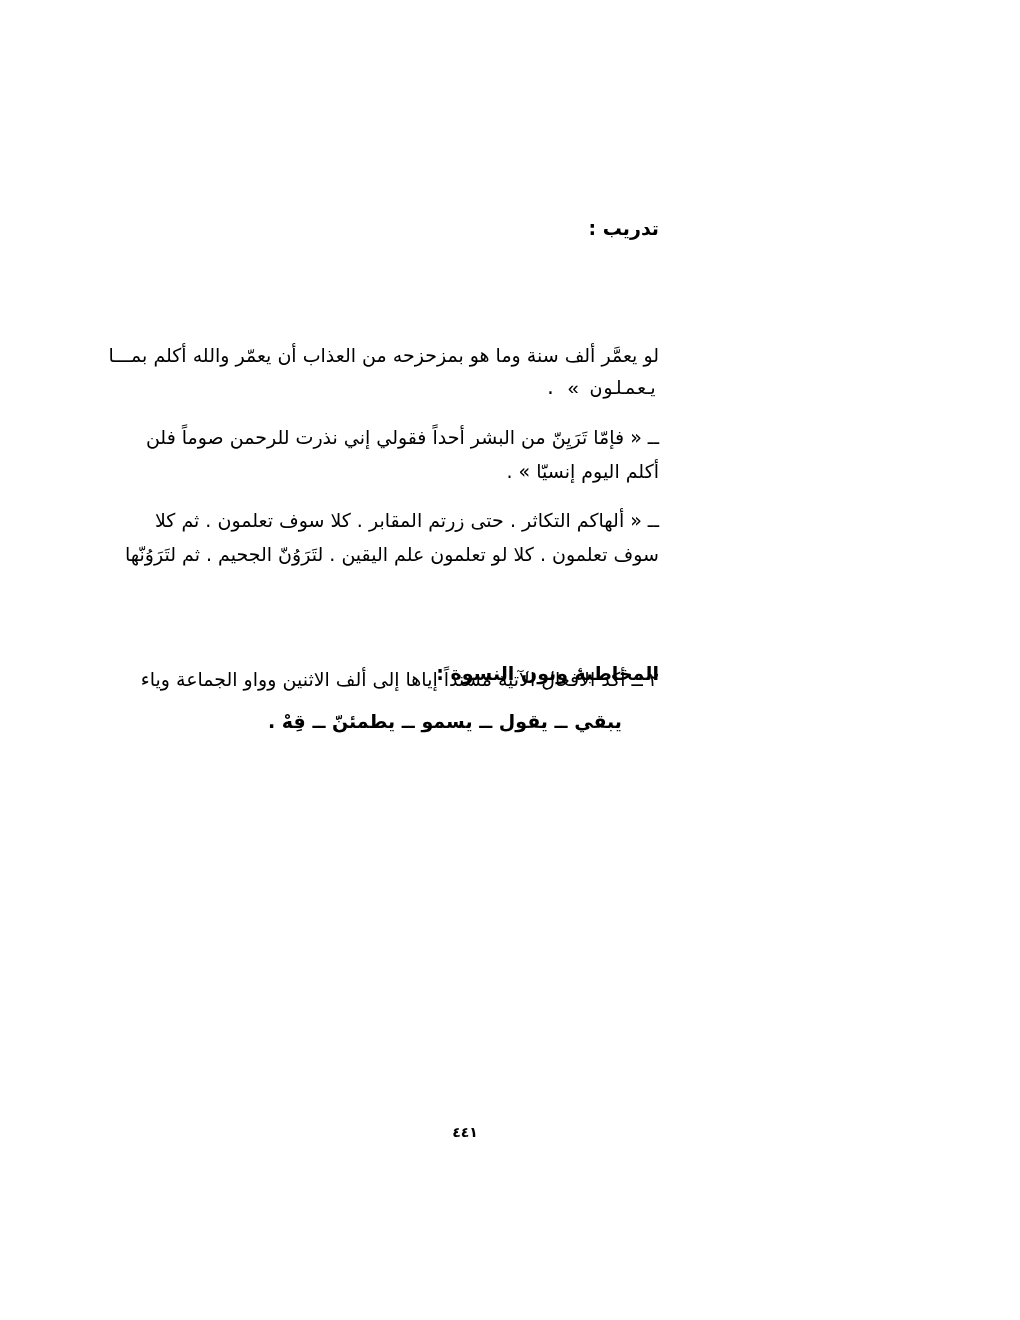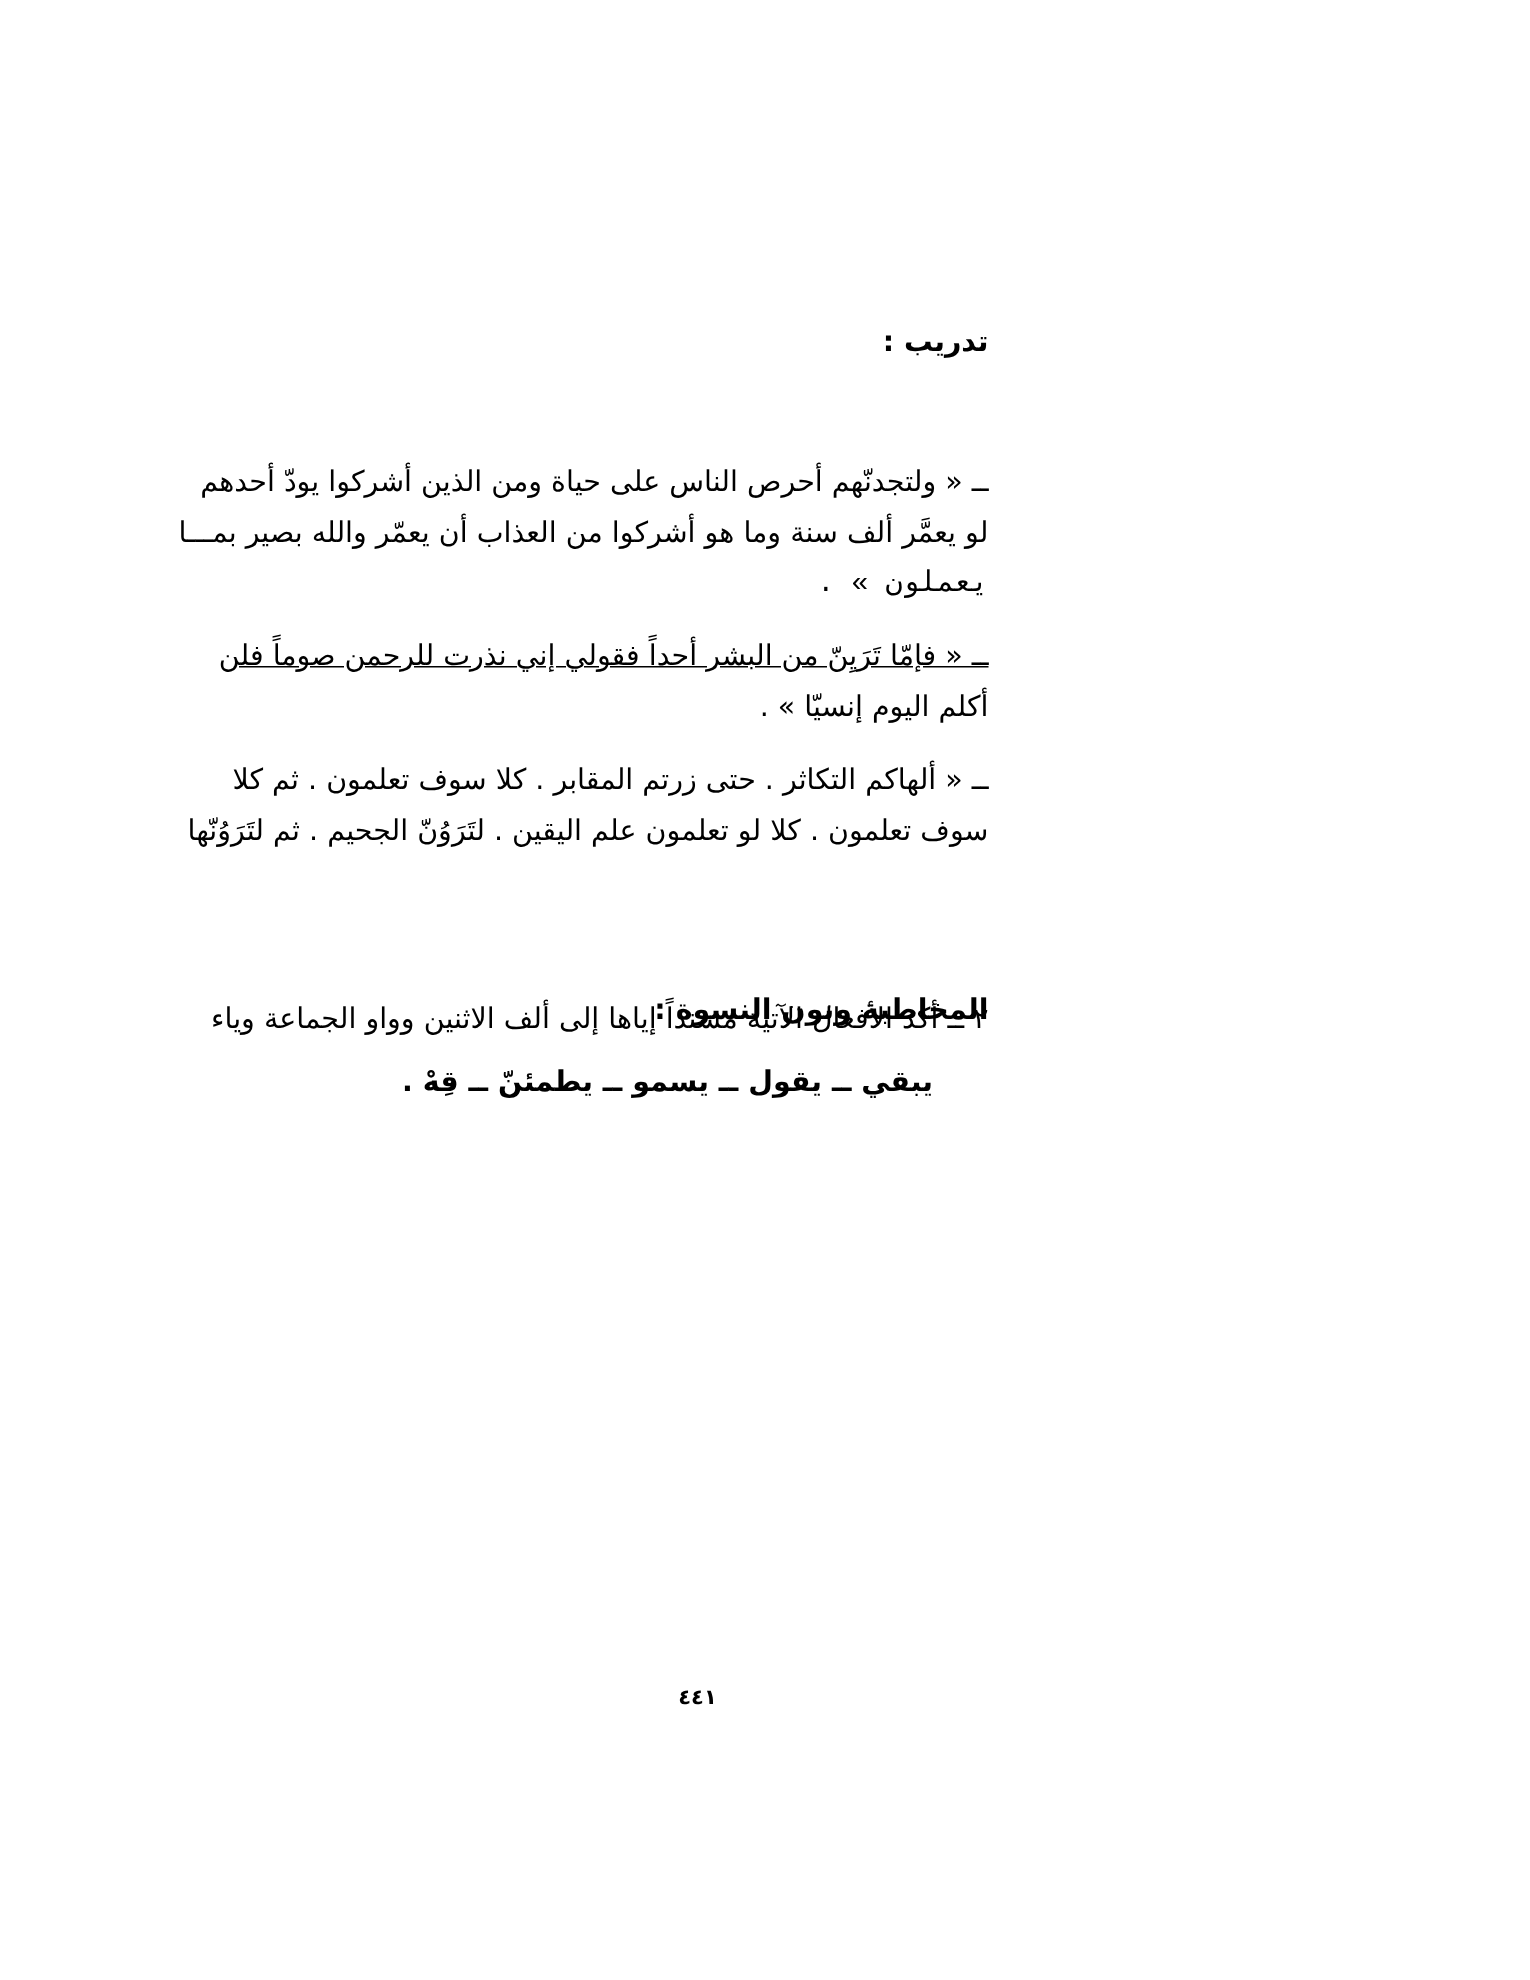--- a/index.html
+++ b/index.html
@@ -51,25 +51,24 @@
     }
   </style>
 </head>
 <body>
 
 <div class="page">
 
   <div class="line heading" style="top:213px;">تدريب :</div>
 
 
-  <div class="line justify" style="top:306px;">ــ « ولتجدنّهم أحرص الناس على حياة ومن الذين أشركوا يودّ أحدهم</div>
-  <div class="line justify" style="top:340px;">لو يعمَّر ألف سنة وما هو أشركوا من العذاب أن يعمّر والله بصير بمـــا</div>
+  <div class="line justify" style="top:340px;">لو يعمَّر ألف سنة وما هو بمزحزحه من العذاب أن يعمّر والله أكلم بمـــا</div>
   <div class="line" style="top:374px; right:213px;font-family:Liberation Mono, monospace;">يعملون » .</div>
 
-  <div class="line justify" style="top:422px;text-decoration:underline;">ــ « فإمّا تَرَيِنّ من البشر أحداً فقولي إني نذرت للرحمن صوماً فلن</div>
+  <div class="line justify" style="top:422px;">ــ « فإمّا تَرَيِنّ من البشر أحداً فقولي إني نذرت للرحمن صوماً فلن</div>
   <div class="line" style="top:456px; right:213px;">أكلم اليوم إنسيّا » .</div>
 
   <div class="line justify" style="top:505px;">ــ « ألهاكم التكاثر . حتى زرتم المقابر . كلا سوف تعلمون . ثم كلا</div>
   <div class="line justify" style="top:539px;">سوف تعلمون . كلا لو تعلمون علم اليقين . لتَرَوُنّ الجحيم . ثم لتَرَوُنّها</div>
 
   <div class="line justify" style="top:620px;margin-top:44px;">٢ ــ أكد الأفعال الآتية مسنداً إياها إلى ألف الاثنين وواو الجماعة وياء</div>
   <div class="line bold" style="top:658px; right:213px;">المخاطبة ونون النسوة :</div>
 
   <div class="line bold" style="top:706px; right:250px;">يبقي ــ يقول ــ يسمو ــ يطمئنّ ــ قِهْ .</div>
 

